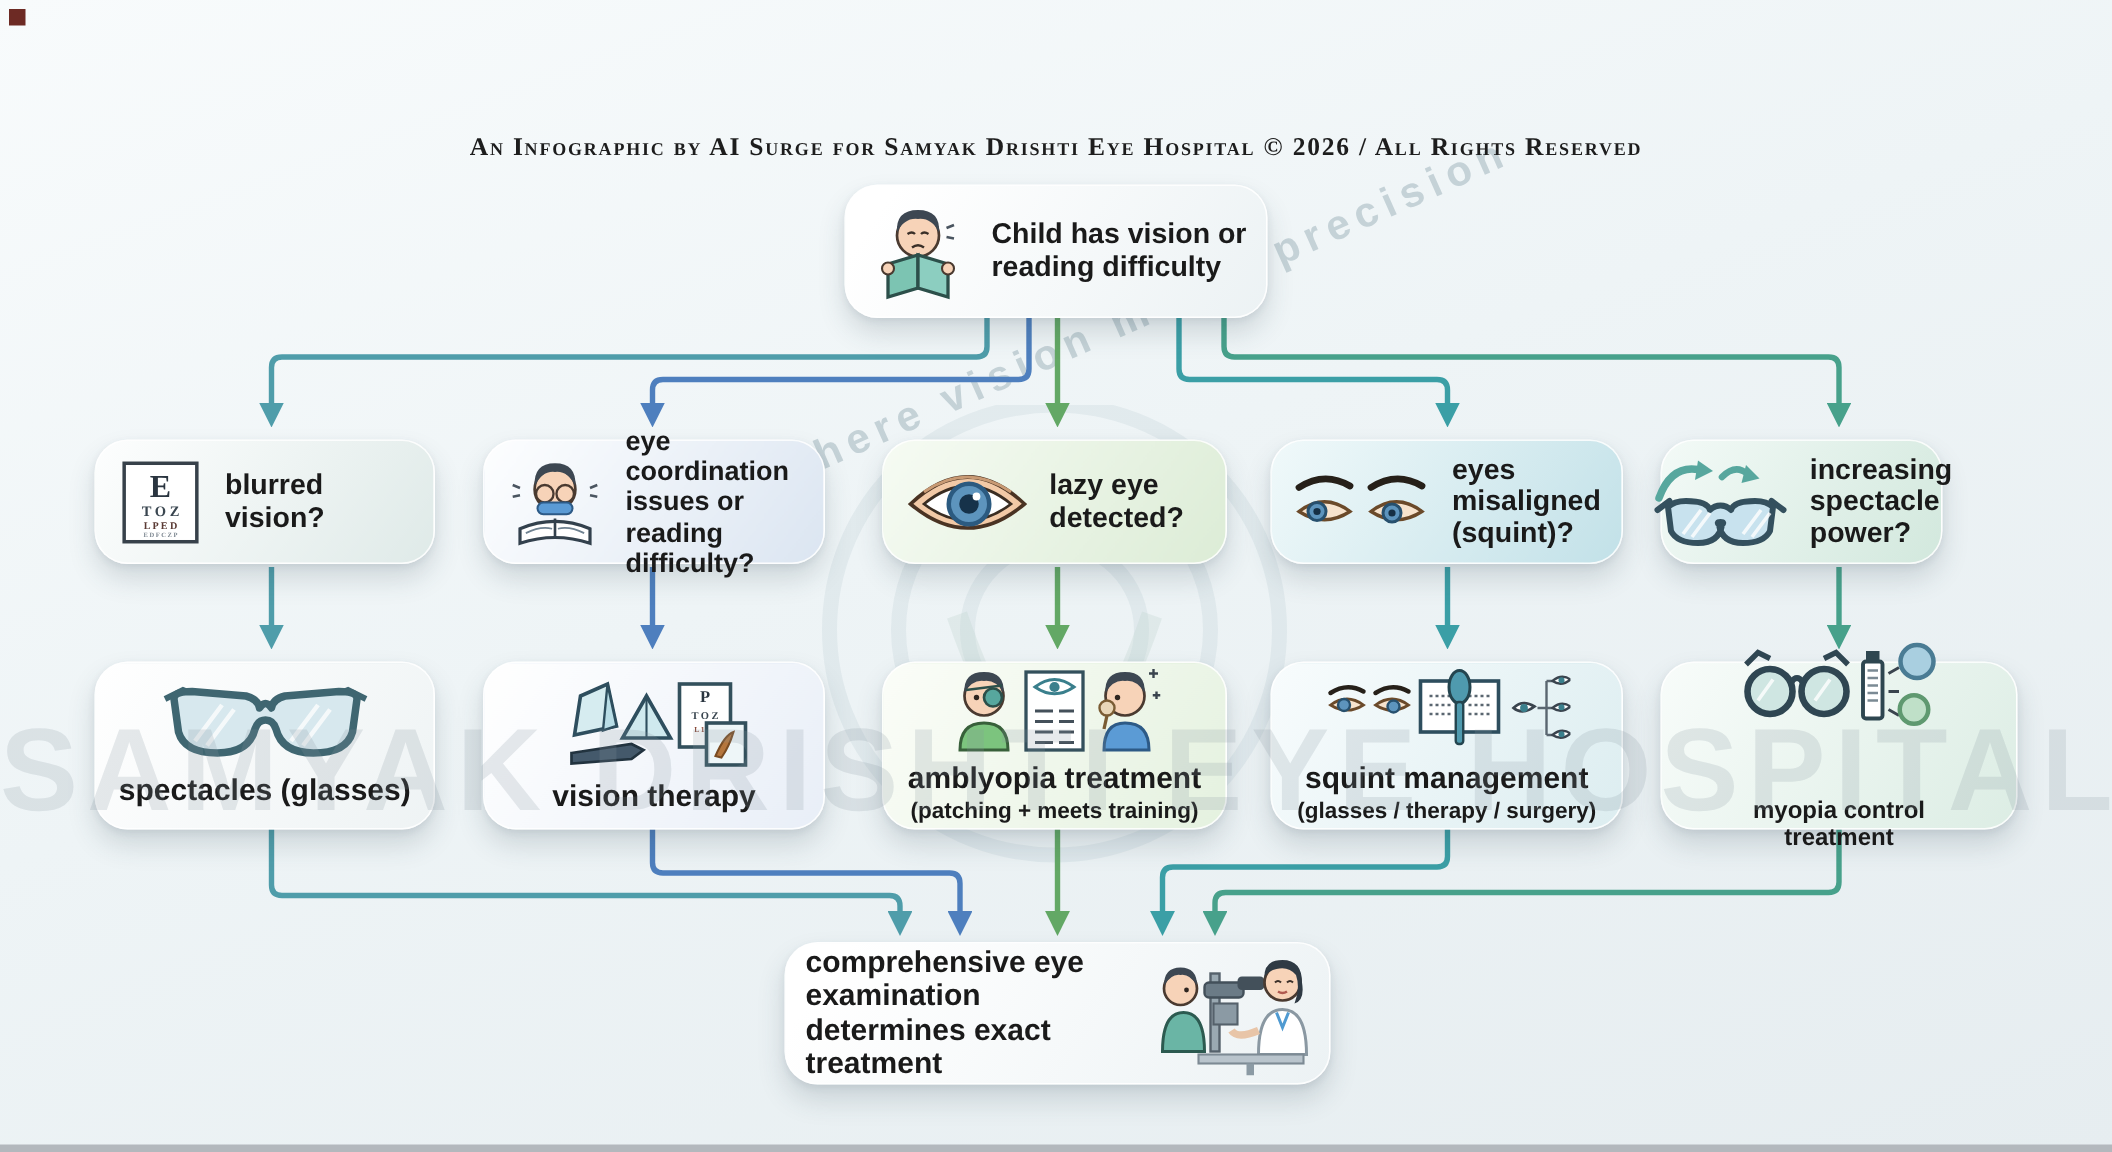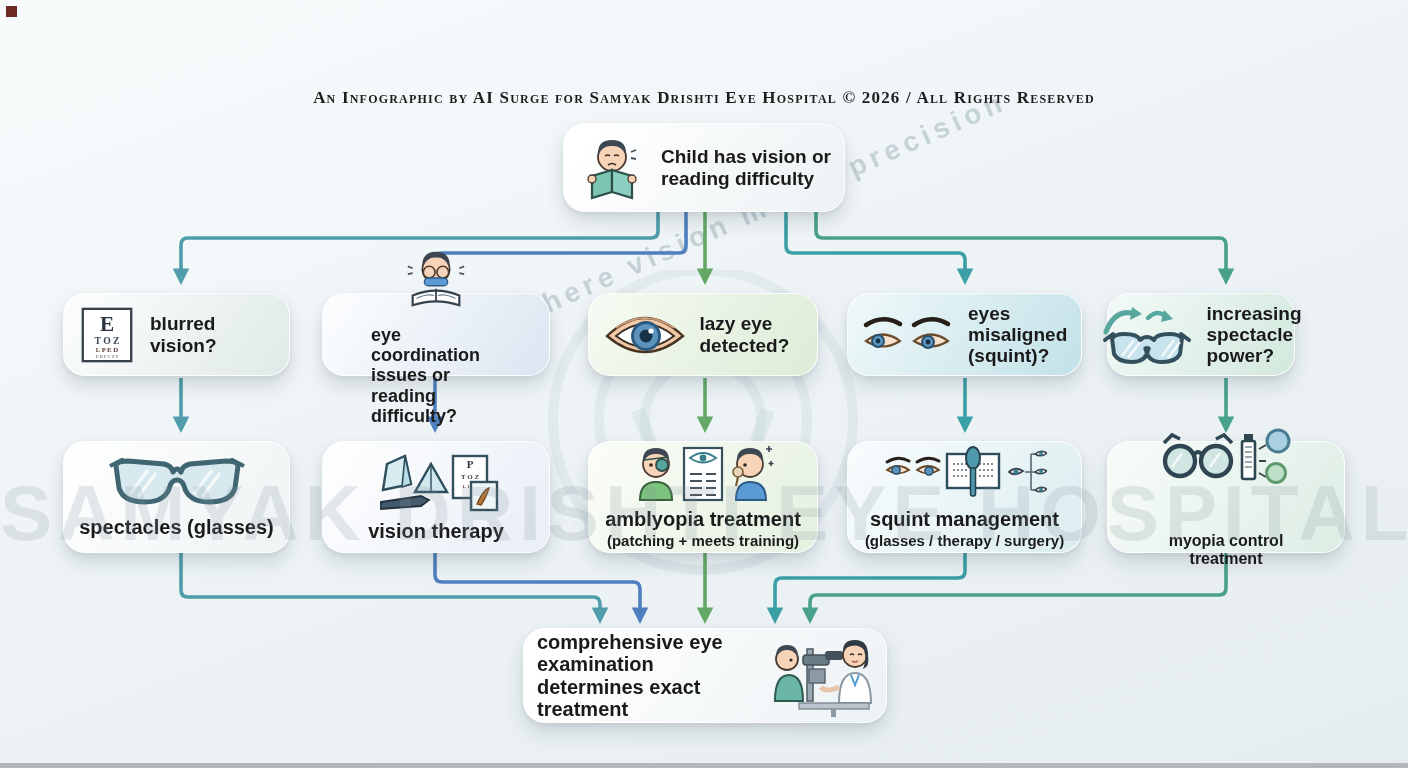--- a/index.html
+++ b/index.html
@@ -23,21 +23,21 @@
     display:flex;align-items:center;justify-content:center;box-sizing:border-box;}
   .node .lbl{font-weight:700;color:#1a1a1a;line-height:1.12;}
   .node .sub{font-weight:700;color:#1a1a1a;line-height:1.1;}
 
   .row-node{gap:12px;padding:24px 12px;}
   .col-node{flex-direction:column;gap:6px;padding:10px 8px;}
   .col-node .lbl{text-align:center;}
 
   .bg-white{background:linear-gradient(125deg,#ffffff 10%,#ecf2f4 100%);}
   .bg-tealgray{background:linear-gradient(125deg,#fdfefe 0%,#dfeae8 100%);}
-  .bg-blue{background:linear-gradient(125deg,#fdfeff 0%,#dbe5f1 100%);flex-direction:column;}
+  .bg-blue{background:linear-gradient(125deg,#fdfeff 0%,#dbe5f1 100%);}
   .bg-green{background:linear-gradient(125deg,#f6fbf3 0%,#dcecd6 100%);}
   .bg-cyan{background:linear-gradient(125deg,#f0f9fa 0%,#c2e1e8 100%);}
   .bg-mint{background:linear-gradient(125deg,#f3faf7 0%,#d2e8dd 100%);}
   .bg-white2{background:linear-gradient(125deg,#ffffff 0%,#eef3f4 100%);}
   .bg-blue2{background:linear-gradient(125deg,#ffffff 0%,#e8eef7 100%);}
   .bg-green2{background:linear-gradient(125deg,#fbfdf8 0%,#e4f1df 100%);}
   .bg-cyan2{background:linear-gradient(125deg,#f8fcfd 0%,#dcedf0 100%);}
   .bg-mint2{background:linear-gradient(125deg,#f8fcfa 0%,#dcede4 100%);}
 
   .ic{display:block;flex:none;}

